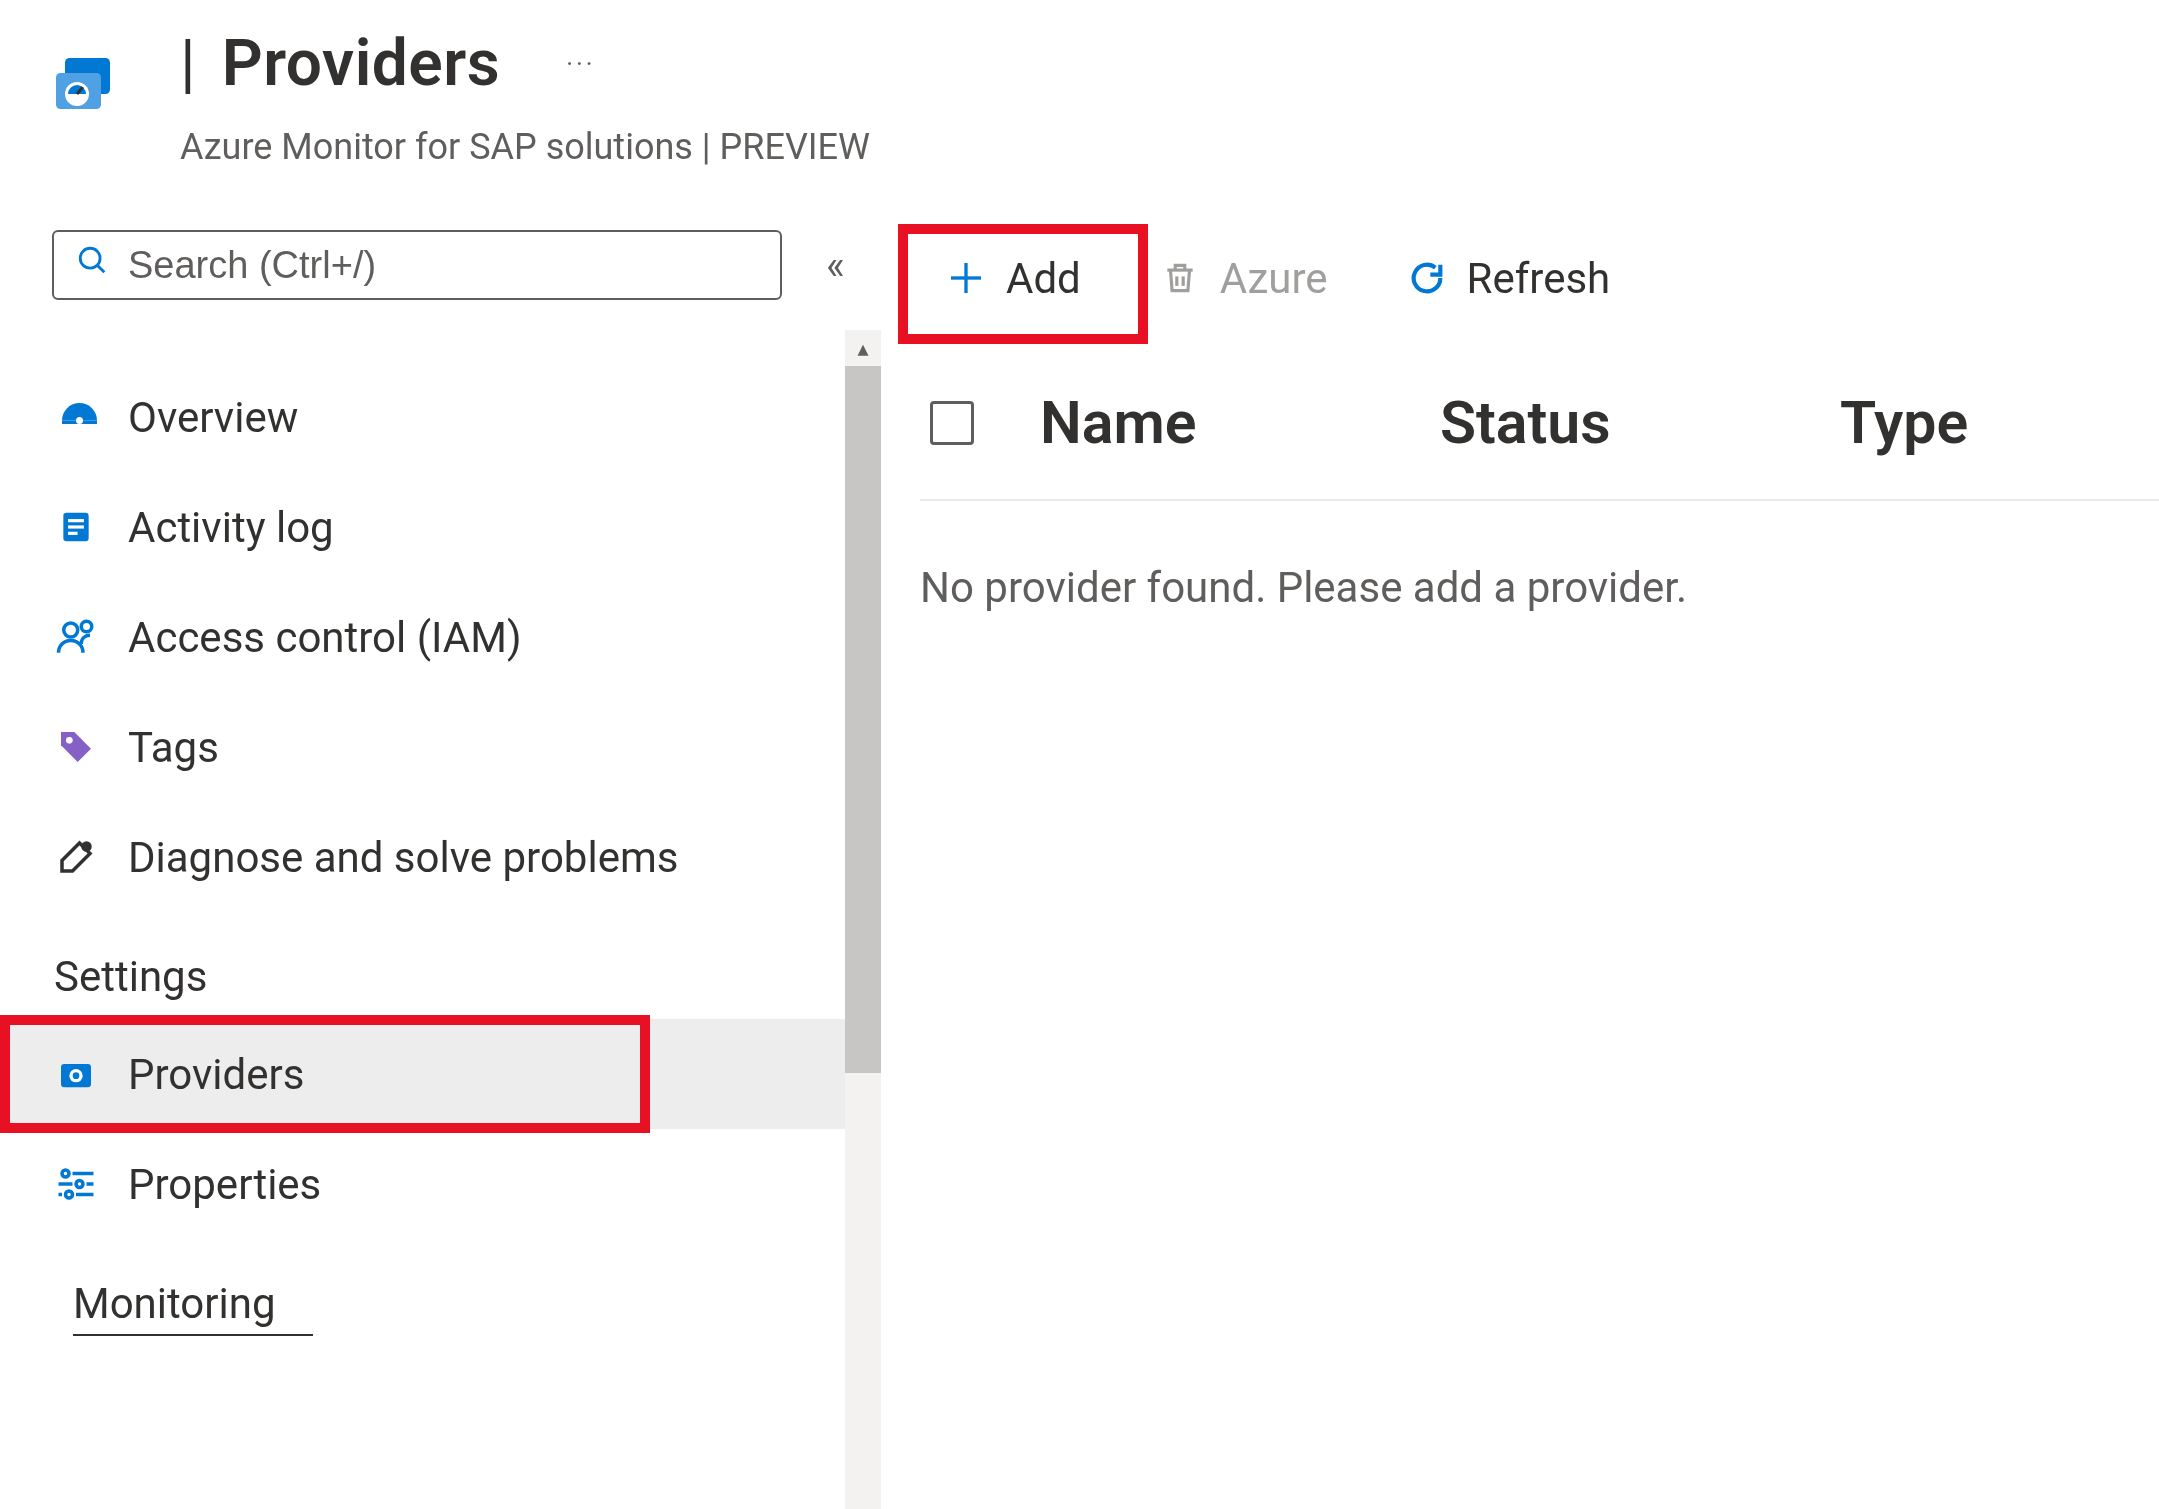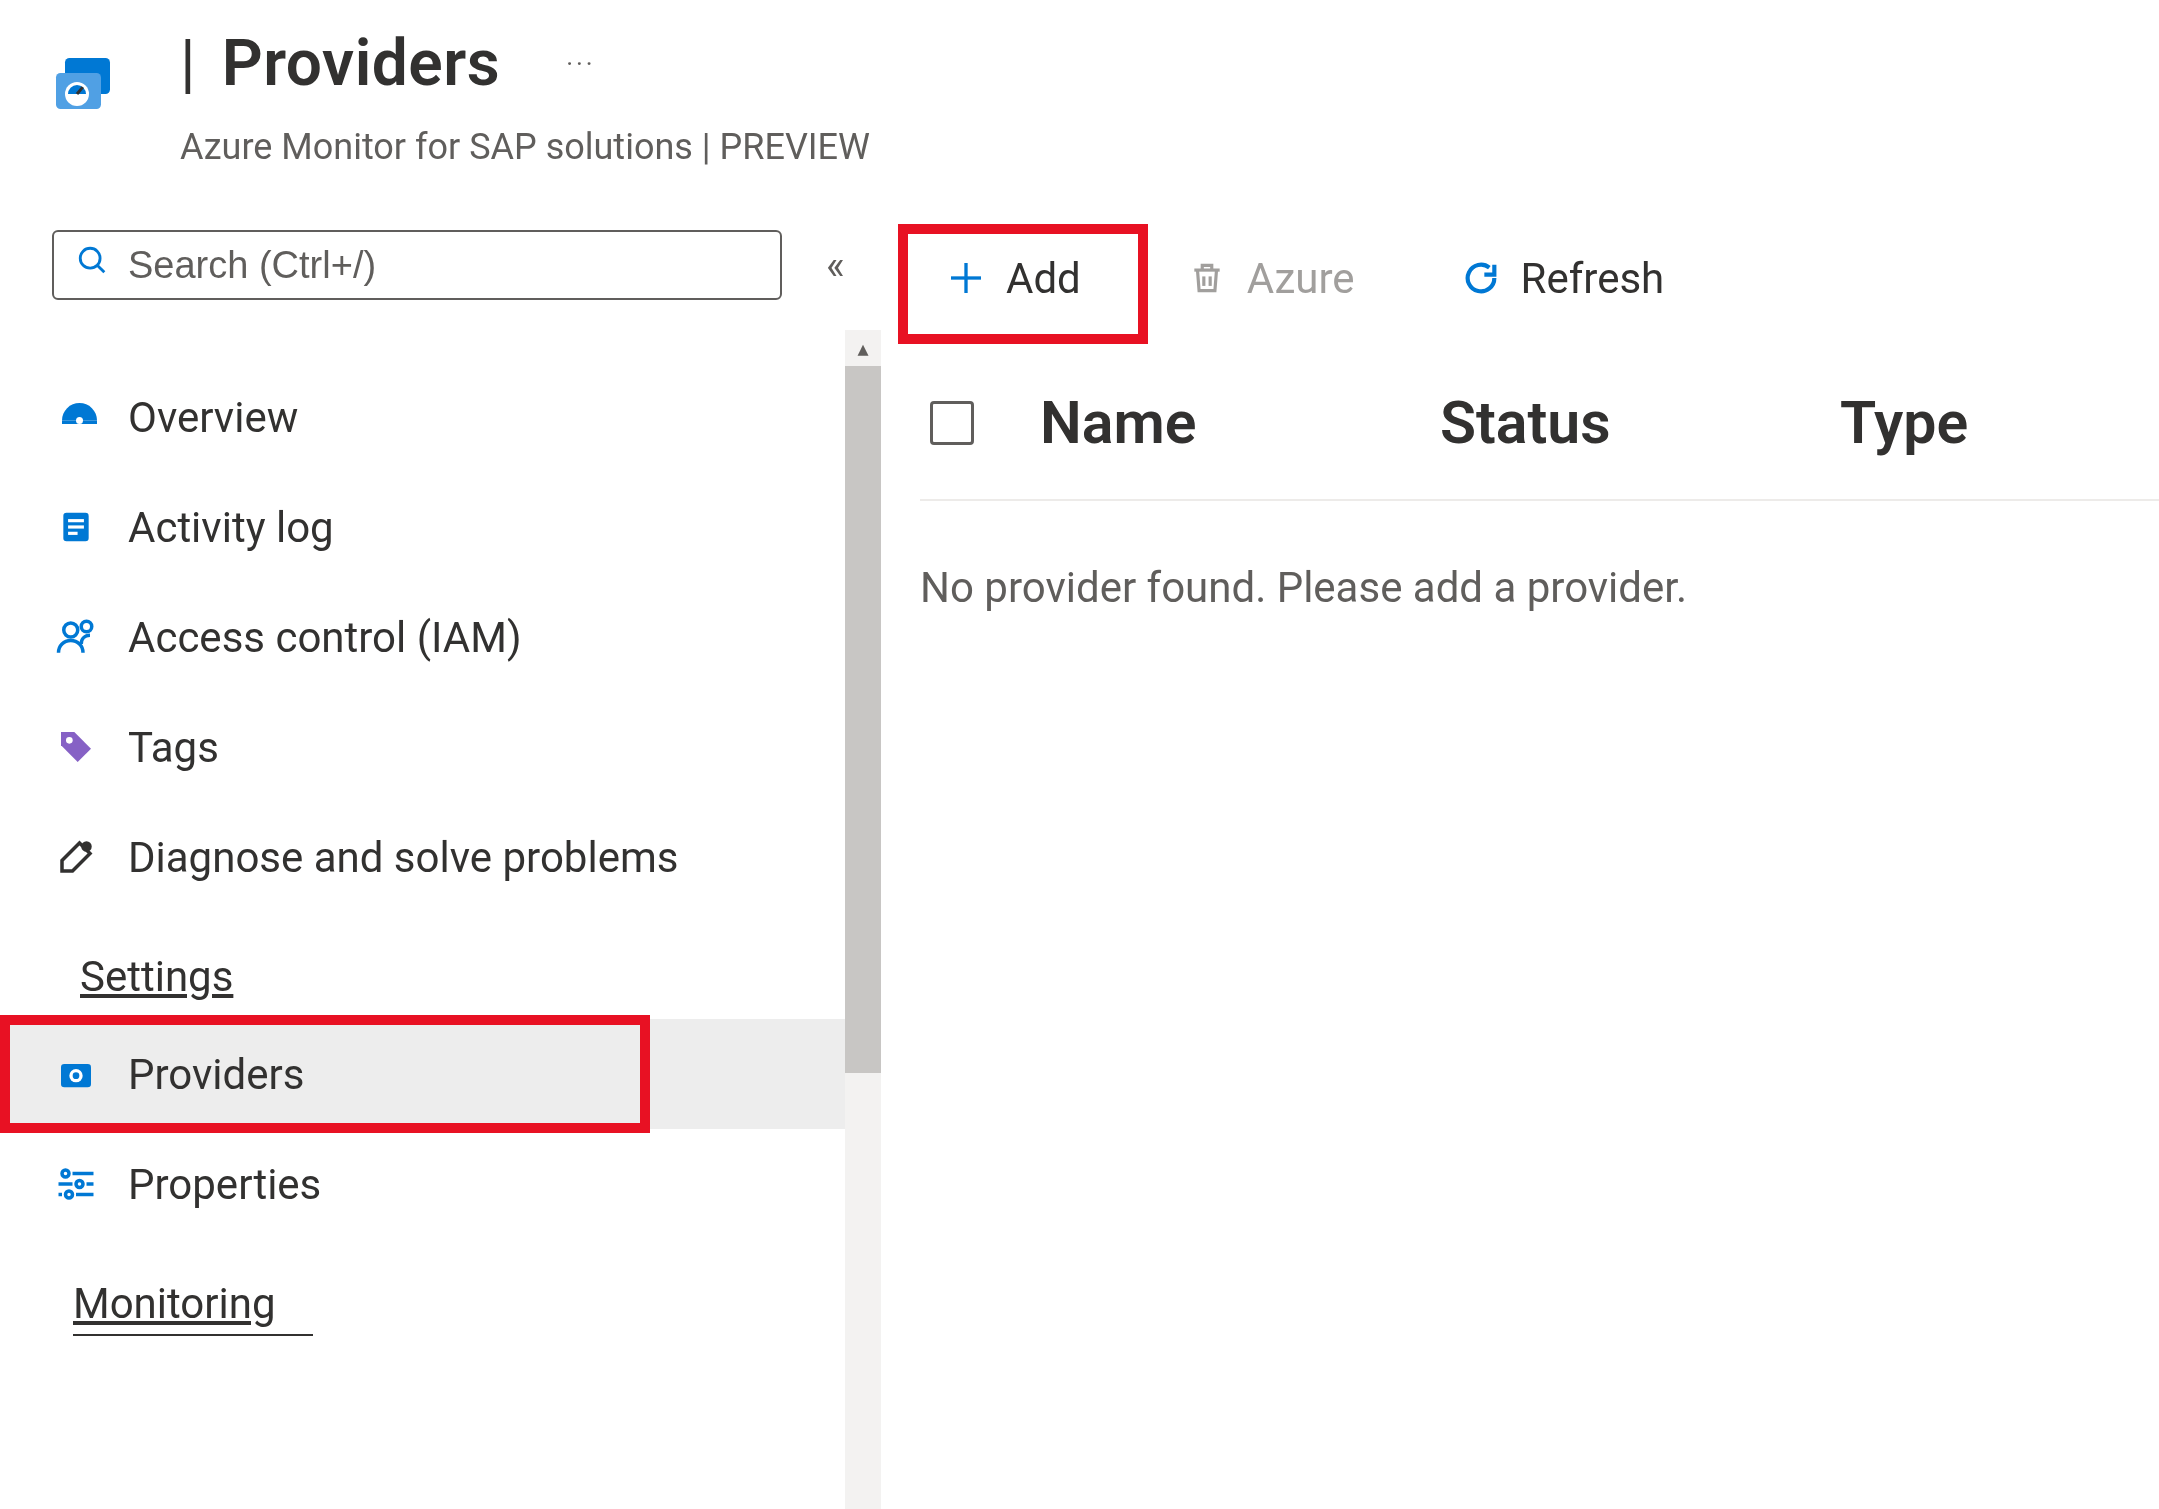--- a/index.html
+++ b/index.html
@@ -120,25 +120,24 @@
     height: 48px;
     display: flex;
     align-items: center;
     justify-content: center;
     flex: 0 0 48px;
   }
   .nav-item.selected {
     background: #ededed;
   }
   .section-heading {
-    padding: 40px 0 18px 80px;
+    padding: 40px 0 18px 54px;
     font-size: 42px;
     color: #323130;
     font-weight: 400;
-    text-decoration: underline;
   }
 
   
   .red-frame {
     position: absolute;
     border: 10px solid #e81123;
     pointer-events: none;
     z-index: 50;
   }
 
@@ -169,21 +168,21 @@
   .main {
     position: absolute;
     left: 920px;
     right: 0;
     top: 230px;
     bottom: 0;
   }
   .toolbar {
     display: flex;
     align-items: center;
-    gap: 56px;
+    gap: 29px;
     height: 96px;
     position: relative;
   }
   .tool-btn {
     display: inline-flex;
     align-items: center;
     gap: 18px;
     font-size: 42px;
     padding: 10px 24px;
     color: #323130;

